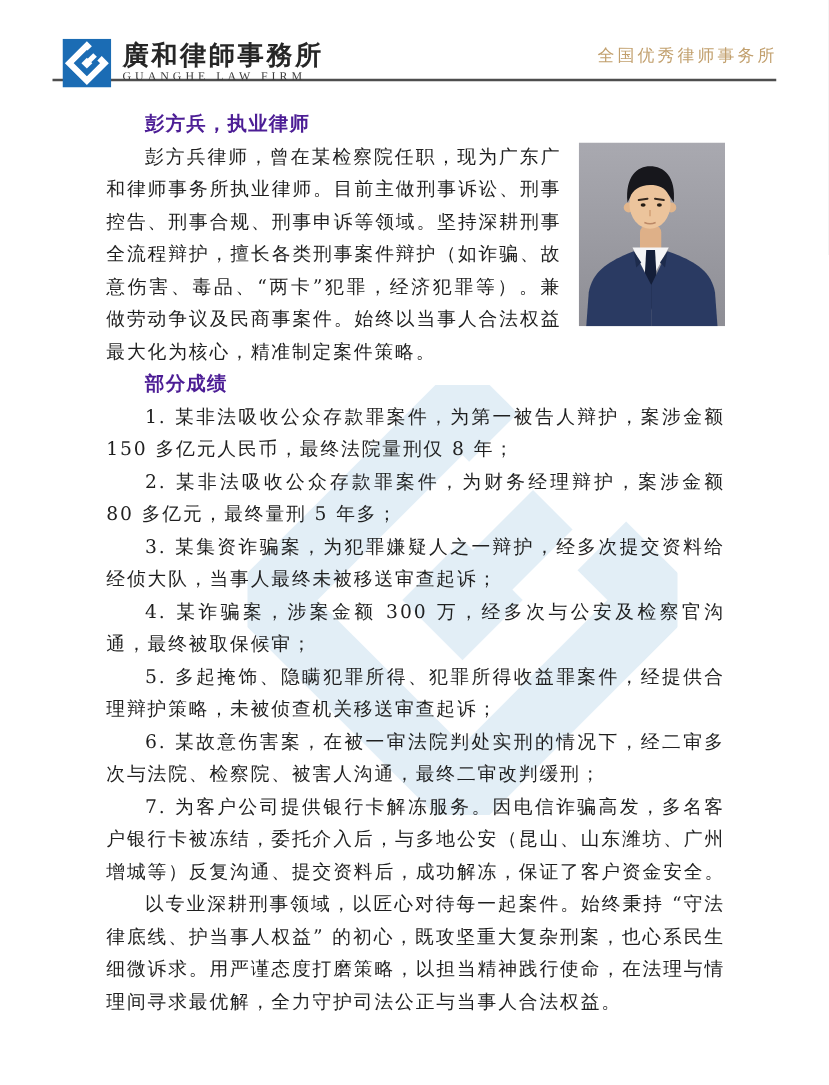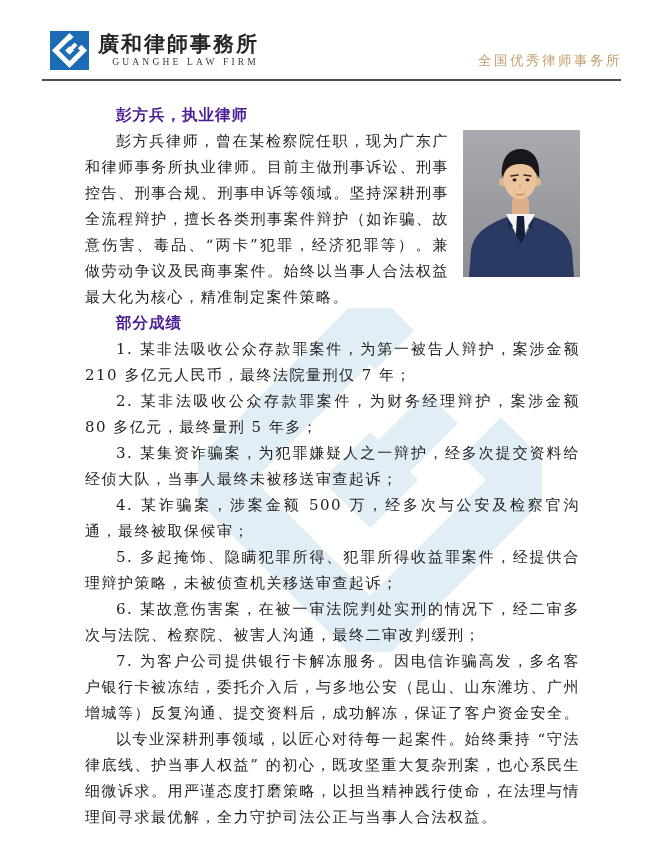--- a/index.html
+++ b/index.html
@@ -6,21 +6,21 @@
   .page{
     position:relative;
     width:663px;height:868px;
     margin:0 auto;
     background:#ffffff;
     overflow:hidden;
     font-family:"DejaVu Serif","Liberation Serif",serif;
     color:#1f1f1f;
   }
   
-  .header{position:relative;height:79px;text-align:right;}
+  .header{position:relative;height:63px;}
   .logo-block{position:absolute;left:50px;top:31px;display:flex;align-items:flex-start;}
   .logo-mark{width:39px;height:39px;display:block;}
   .logo-text{margin-left:9px;}
   .logo-cn{
     font-family:"DejaVu Serif","Liberation Serif",serif;
     font-weight:bold;font-size:21px;line-height:25px;
     letter-spacing:2px;color:#262626;white-space:nowrap;
   }
   .logo-en{
     font-family:"Liberation Serif","DejaVu Serif",serif;
@@ -131,24 +131,24 @@
 
         <path d="M6,147 L8,120 C11,102 26,94 44,87 L58,114 L58,147 Z" fill="#2a3a62"></path>
         <path d="M111,147 L109,120 C106,102 91,94 71,87 L58,114 L58,147 Z" fill="#2a3a62"></path>
         <path d="M44,87 L50,96 L46,100 Z" fill="#1d2b4c"></path>
         <path d="M71,87 L65,96 L69,100 Z" fill="#1d2b4c"></path>
       </svg>
       <p>彭方兵律师，曾在某检察院任职，现为广东广和律师事务所执业律师。目前主做刑事诉讼、刑事控告、刑事合规、刑事申诉等领域。坚持深耕刑事全流程辩护，擅长各类刑事案件辩护（如诈骗、故意伤害、毒品、“两卡”犯罪，经济犯罪等）。兼做劳动争议及民商事案件。始终以当事人合法权益最大化为核心，精准制定案件策略。</p>
     </div>
 
     <div class="sec-heading">部分成绩</div>
-    <p>1. 某非法吸收公众存款罪案件，为第一被告人辩护，案涉金额 210 多亿元人民币，最终法院量刑仅 7 年；</p>
+    <p>1. 某非法吸收公众存款罪案件，为第一被告人辩护，案涉金额 150 多亿元人民币，最终法院量刑仅 8 年；</p>
     <p>2. 某非法吸收公众存款罪案件，为财务经理辩护，案涉金额 80 多亿元，最终量刑 5 年多；</p>
     <p>3. 某集资诈骗案，为犯罪嫌疑人之一辩护，经多次提交资料给经侦大队，当事人最终未被移送审查起诉；</p>
-    <p>4. 某诈骗案，涉案金额 500 万，经多次与公安及检察官沟通，最终被取保候审；</p>
+    <p>4. 某诈骗案，涉案金额 300 万，经多次与公安及检察官沟通，最终被取保候审；</p>
     <p>5. 多起掩饰、隐瞒犯罪所得、犯罪所得收益罪案件，经提供合理辩护策略，未被侦查机关移送审查起诉；</p>
     <p>6. 某故意伤害案，在被一审法院判处实刑的情况下，经二审多次与法院、检察院、被害人沟通，最终二审改判缓刑；</p>
     <p>7. 为客户公司提供银行卡解冻服务。因电信诈骗高发，多名客户银行卡被冻结，委托介入后，与多地公安（昆山、山东潍坊、广州增城等）反复沟通、提交资料后，成功解冻，保证了客户资金安全。</p>
 
     <p>以专业深耕刑事领域，以匠心对待每一起案件。始终秉持 “守法律底线、护当事人权益” 的初心，既攻坚重大复杂刑案，也心系民生细微诉求。用严谨态度打磨策略，以担当精神践行使命，在法理与情理间寻求最优解，全力守护司法公正与当事人合法权益。</p>
 
   </div>
 </div>
 
 </body></html>

